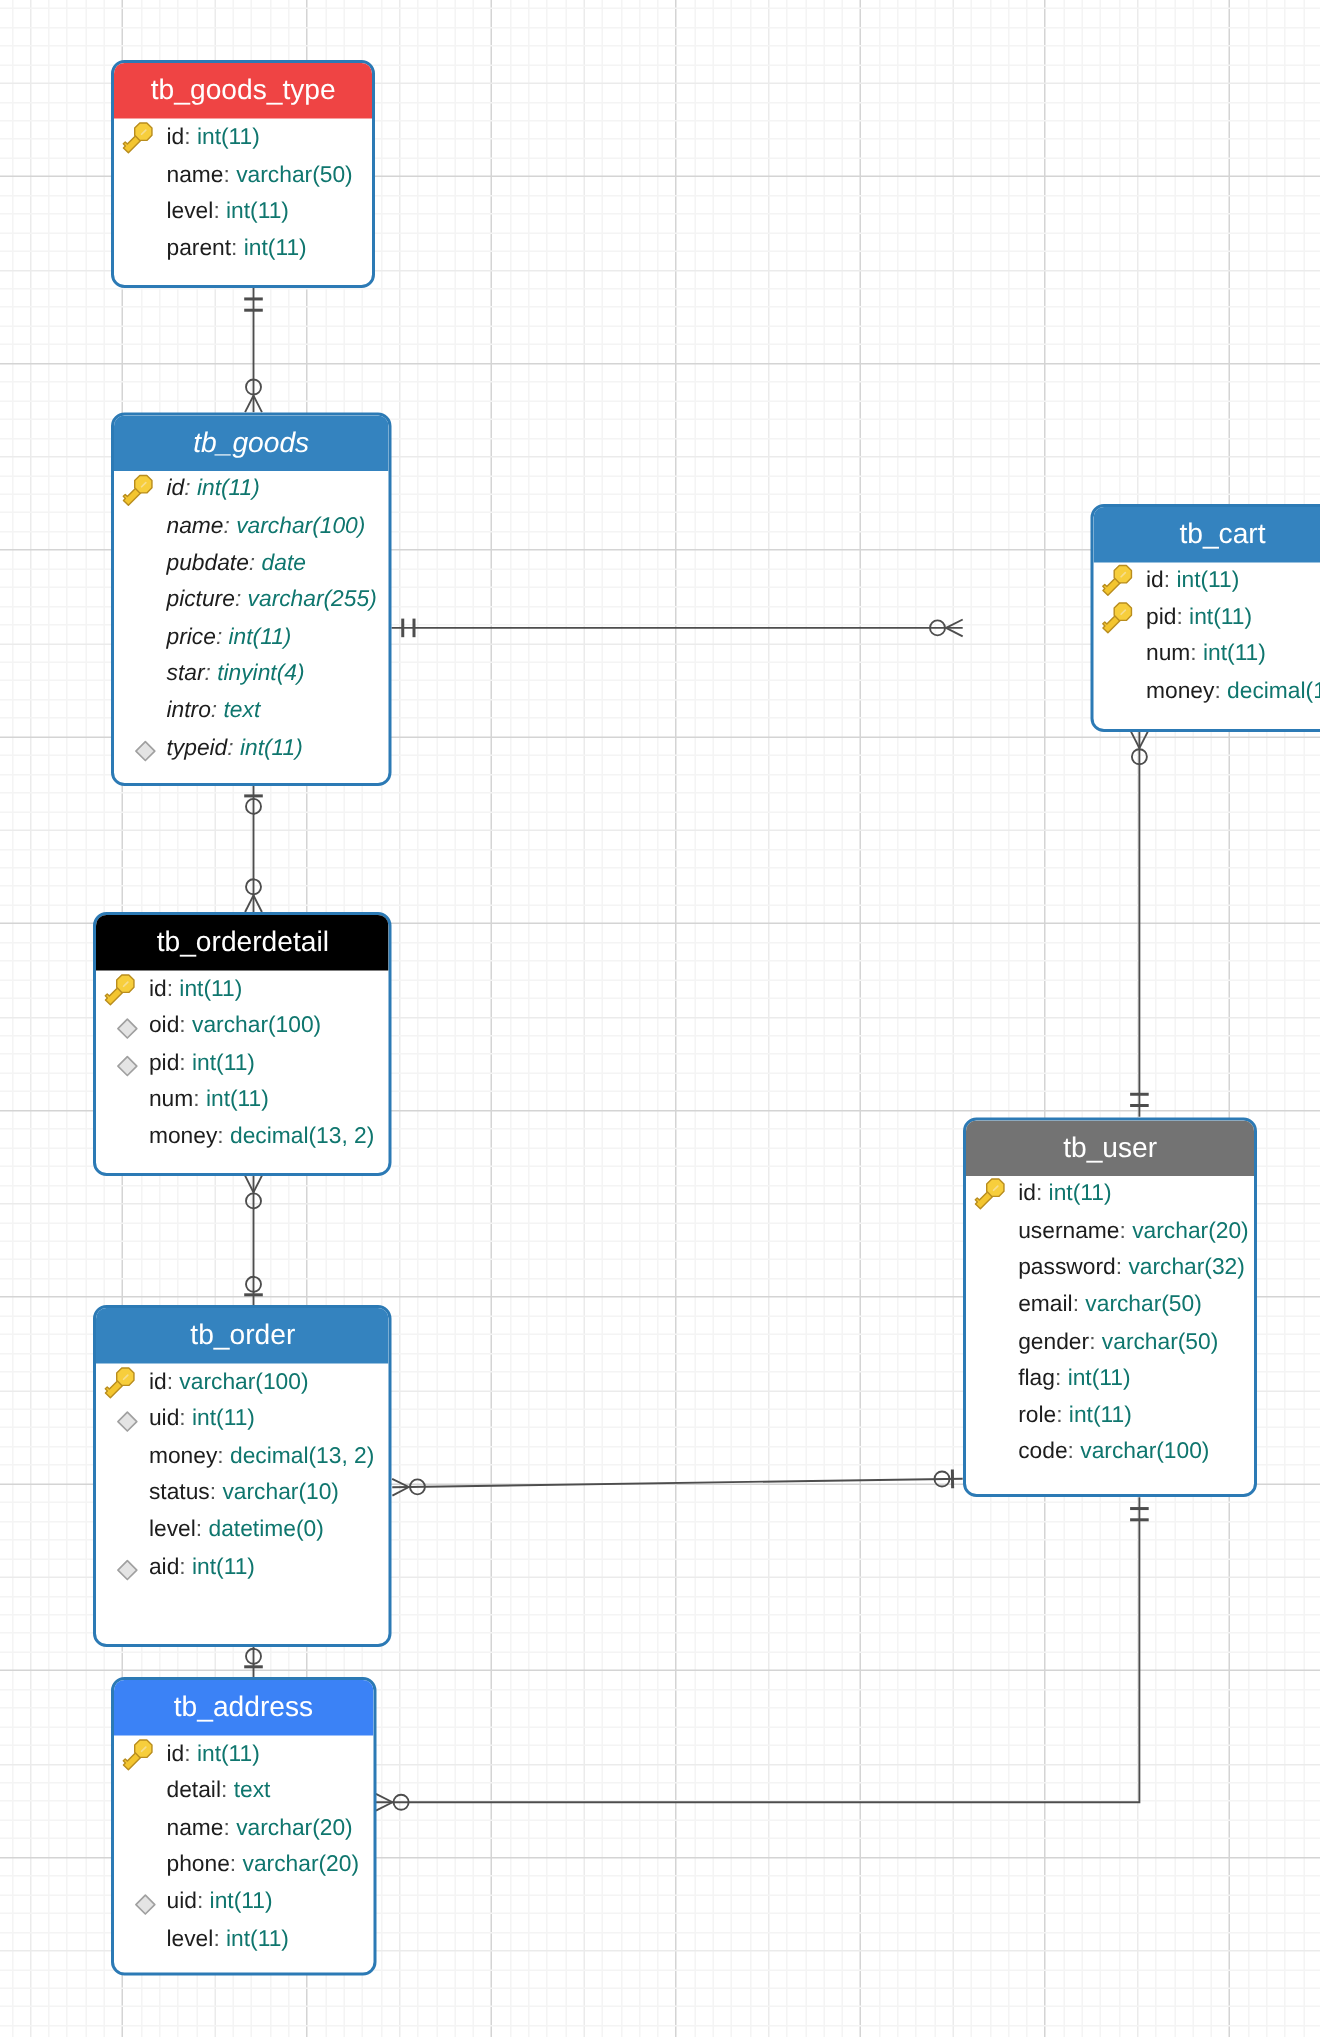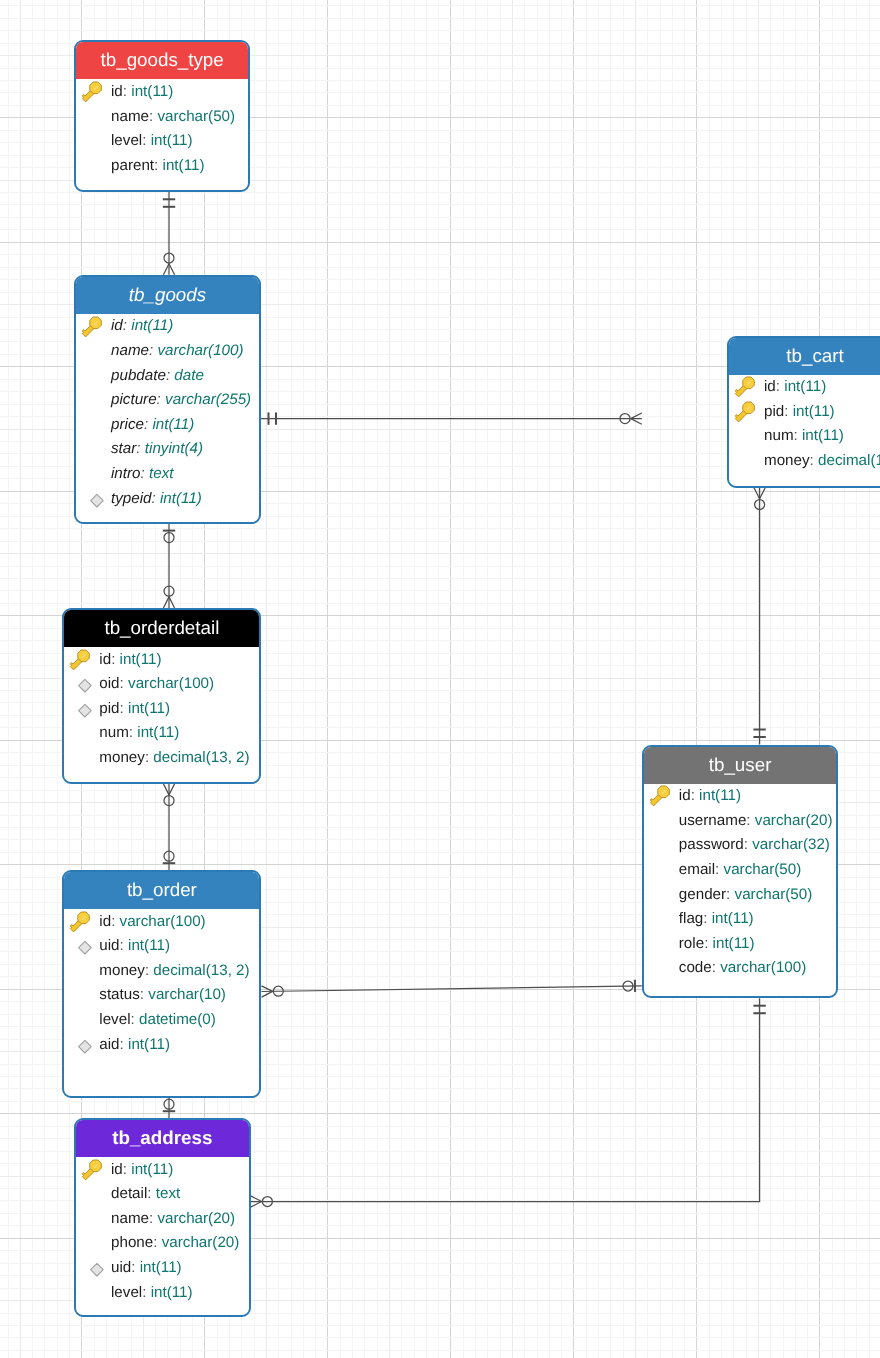--- a/index.html
+++ b/index.html
@@ -587,21 +587,21 @@
     <svg class="ico" viewBox="0 0 23 23" xmlns="http://www.w3.org/2000/svg">
               <path d="M15.9 6.4 L22.2 12.7 L15.9 19.0 L9.6 12.7 Z" fill="#e4e4e4" stroke="#a0a0a0" stroke-width="1.1" stroke-linejoin="round"></path>
             </svg>
     <span class="fname">aid</span>
     <span class="fsep">:&nbsp;</span>
     <span class="ftype">int(11)</span>
   </div>
         </div>
   </div>
       <div class="table" style="left: 74px; top: 1118px; width: 176.6px; height: 198.5px; border-color: rgb(44, 122, 181);">
-    <div class="thead" style="background: #6d28d9; font-weight: bold;">tb_address</div>
+    <div class="thead" style="background: #3b82f6;">tb_address</div>
     <div class="tbody">
           <div class="row">
     <svg class="ico" viewBox="0 0 23 23" xmlns="http://www.w3.org/2000/svg">
               <path d="M11.6 7.3 L3.9 15.0 L2.5 13.6 L1.2 14.9 L2.6 16.3 L1.3 17.6 L4.6 20.9 L15.6 9.9 Z" fill="#f3c52f" stroke="#b98d1e" stroke-width="0.95" stroke-linejoin="round"></path>
               <path d="M12.2 1.0 L16.9 1.0 L20.3 4.4 L20.3 9.2 L16.9 12.6 L12.2 12.6 L8.8 9.2 L8.8 4.4 Z" fill="#f7ce3c" stroke="#b98d1e" stroke-width="0.95" stroke-linejoin="round"></path>
               <path d="M13.4 8.5 L16.2 5.7" fill="none" stroke="#f6dd8e" stroke-width="1.15" stroke-linecap="round"></path>
             </svg>
     <span class="fname">id</span>
     <span class="fsep">:&nbsp;</span>
     <span class="ftype">int(11)</span>

